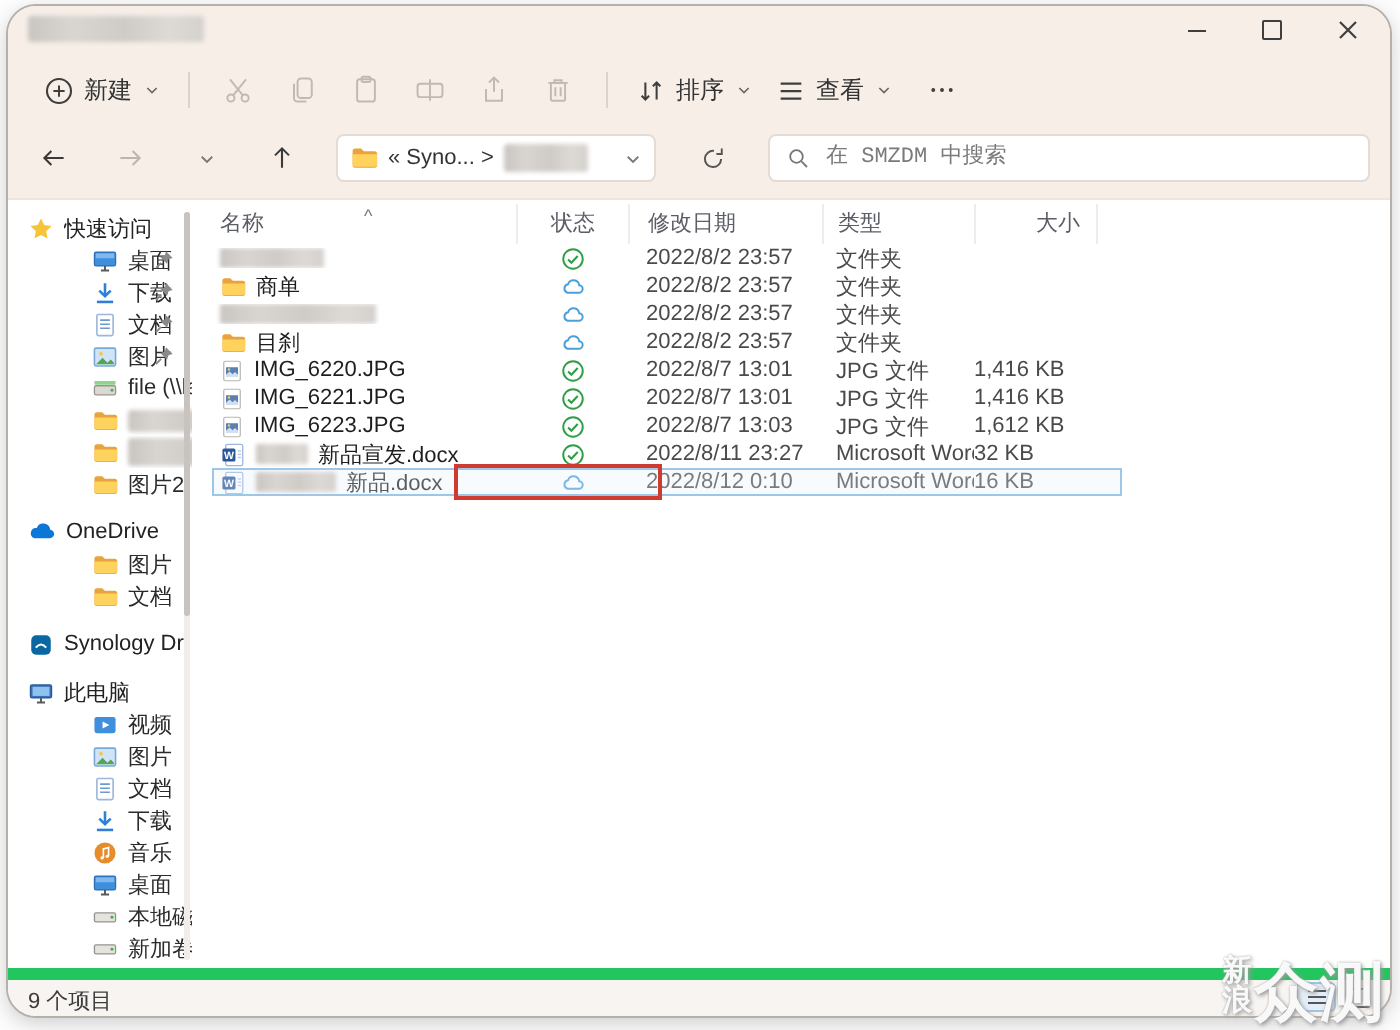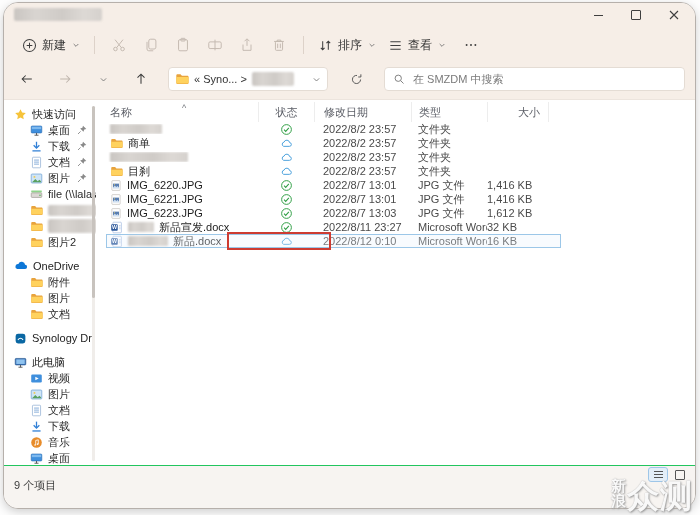--- a/index.html
+++ b/index.html
@@ -31,26 +31,26 @@
           gap:16px;flex:none;border-bottom:1px solid #ece4dd}
   .nav-arrow{width:22px;display:flex;justify-content:center;align-items:center}
   .addr-box{width:160px;height:24px;background:#fff;border:1px solid #e4dcd4;border-radius:4px;
             display:flex;align-items:center;padding:0 6px;gap:5px;box-sizing:border-box;flex:none}
   .addr-text{font-size:11px;color:#333;white-space:nowrap}
   .addr-blur{width:42px;height:14px}
   .addr-spacer{flex:1}
   .refresh-btn{width:24px;display:flex;justify-content:center;align-items:center}
   .search-box{flex:1;height:24px;background:#fff;border:1px solid #e4dcd4;border-radius:4px;
               display:flex;align-items:center;padding:0 8px;gap:6px;box-sizing:border-box}
-  .search-box input{border:none;outline:none;flex:1;font-size:11px;color:#333;font-family:Liberation Sans, sans-serif;background:transparent}
+  .search-box input{border:none;outline:none;flex:1;font-size:11px;color:#333;font-family:Liberation Mono, monospace;background:transparent}
   .search-box input::placeholder{color:#7a7a7a}
   
   .body-row{flex:1;display:flex;background:#fff;position:relative;overflow:hidden}
   .sidebar{width:92px;flex:none;position:relative;padding-top:6px;overflow:hidden;box-sizing:border-box}
-  .sb-item{height:16px;display:flex;align-items:center;padding-left:26px;font-size:11px;color:#2b2b2b;
+  .sb-item{height:16px;display:flex;align-items:center;padding-left:42px;font-size:11px;color:#2b2b2b;
            gap:5px;position:relative;white-space:nowrap;overflow:hidden}
   .sb-item.lvl0{padding-left:10px;color:#222}
   .sb-item.gap{margin-top:8px}
   .sb-label{overflow:hidden;text-overflow:clip;white-space:nowrap}
   .sb-pin{position:absolute;right:9px;top:3px}
   .sb-blur{width:52px;height:11px}
   .sb-blur.wide{width:60px;height:14px}
   .sb-scroll{position:absolute;right:1px;top:6px;bottom:4px;width:3px;background:#f0edea;border-radius:2px}
   .sb-thumb{position:absolute;top:0;width:3px;height:54%;background:#c8c3be;border-radius:2px}
   
@@ -69,22 +69,22 @@
   .fc-status{width:56px;display:flex;justify-content:center}
   .fc-date{width:97px;padding-left:9px;color:#4a4a4a}
   .fc-type{width:76px;padding-left:7px;color:#4a4a4a;white-space:nowrap;overflow:hidden}
   .fc-size{width:62px;padding-right:6px;color:#4a4a4a}
   .name-blur{height:10px;border-radius:1px}
   .sel-overlay{position:absolute;left:10px;top:0;width:455px;height:14px;border:1px solid #9cc7e8;
                background:rgba(231,243,252,.30);box-sizing:border-box;pointer-events:none}
   .red-box{position:absolute;left:131px;top:-2px;width:104px;height:18px;border:2px solid #cd3b31;
            box-sizing:border-box;pointer-events:none;z-index:5}
   
-  .statusbar{height:18px;border-top:1px solid #22c55e;background:#f7f4f1;display:flex;align-items:flex-start;
-             padding:12px 10px;font-size:11px;color:#3c3c3c;position:relative;flex:none}
+  .statusbar{height:18px;border-top:6px solid #22c55e;background:#f7f4f1;display:flex;align-items:flex-end;
+             padding:0 10px;font-size:11px;color:#3c3c3c;position:relative;flex:none}
   .view-toggles{position:absolute;right:6px;top:2px;display:flex;gap:4px}
   .vt{width:18px;height:13px;display:flex;align-items:center;justify-content:center;border-radius:2px}
   .vt.active{background:#e3eef8;outline:1px solid #9ec6e8}
   .vt-lines{width:9px;display:flex;flex-direction:column;gap:2px}
   .vt-lines i{display:block;height:1px;background:#555}
   .vt-box{width:8px;height:8px;border:1px solid #555;border-radius:1px}
   
   .watermark{position:absolute;right:8px;bottom:4px;display:flex;align-items:flex-end;gap:1px;z-index:50;
              pointer-events:none;color:rgba(255,255,255,.92);font-weight:bold;
              text-shadow:0 0 1px #a9a9a9,1px 1px 2px #9a9a9a}
@@ -395,29 +395,20 @@
             </span>
             <span class="sb-label">图片2</span>
           </div>
           <div class="sb-item lvl0 gap">
             <span class="ic">
               <svg width="14" height="14" viewBox="0 0 16 16">
                 <path d="M3.6 11.5h8.8a2.4 2.4 0 00.3-4.8A4 4 0 005 5.7a3 3 0 00-1.4 5.8z" fill="#0d77d7"></path>
               </svg>
             </span>
             <span class="sb-label">OneDrive</span>
-          </div>
-          <div class="sb-item">
-            <span class="ic">
-              <svg width="13" height="13" viewBox="0 0 16 16">
-                <path d="M1.5 4c0-.8.6-1.4 1.4-1.4h3.4l1.6 1.6h6.2c.8 0 1.4.6 1.4 1.4v6.6c0 .8-.6 1.4-1.4 1.4H2.9c-.8 0-1.4-.6-1.4-1.4z" fill="#e8a33d"></path>
-                <path d="M1.5 5.8h14v5.8c0 .8-.6 1.4-1.4 1.4H2.9c-.8 0-1.4-.6-1.4-1.4z" fill="#ffd25e"></path>
-              </svg>
-            </span>
-            <span class="sb-label">附件</span>
           </div>
           <div class="sb-item">
             <span class="ic">
               <svg width="13" height="13" viewBox="0 0 16 16">
                 <path d="M1.5 4c0-.8.6-1.4 1.4-1.4h3.4l1.6 1.6h6.2c.8 0 1.4.6 1.4 1.4v6.6c0 .8-.6 1.4-1.4 1.4H2.9c-.8 0-1.4-.6-1.4-1.4z" fill="#e8a33d"></path>
                 <path d="M1.5 5.8h14v5.8c0 .8-.6 1.4-1.4 1.4H2.9c-.8 0-1.4-.6-1.4-1.4z" fill="#ffd25e"></path>
               </svg>
             </span>
             <span class="sb-label">图片</span>
           </div>

